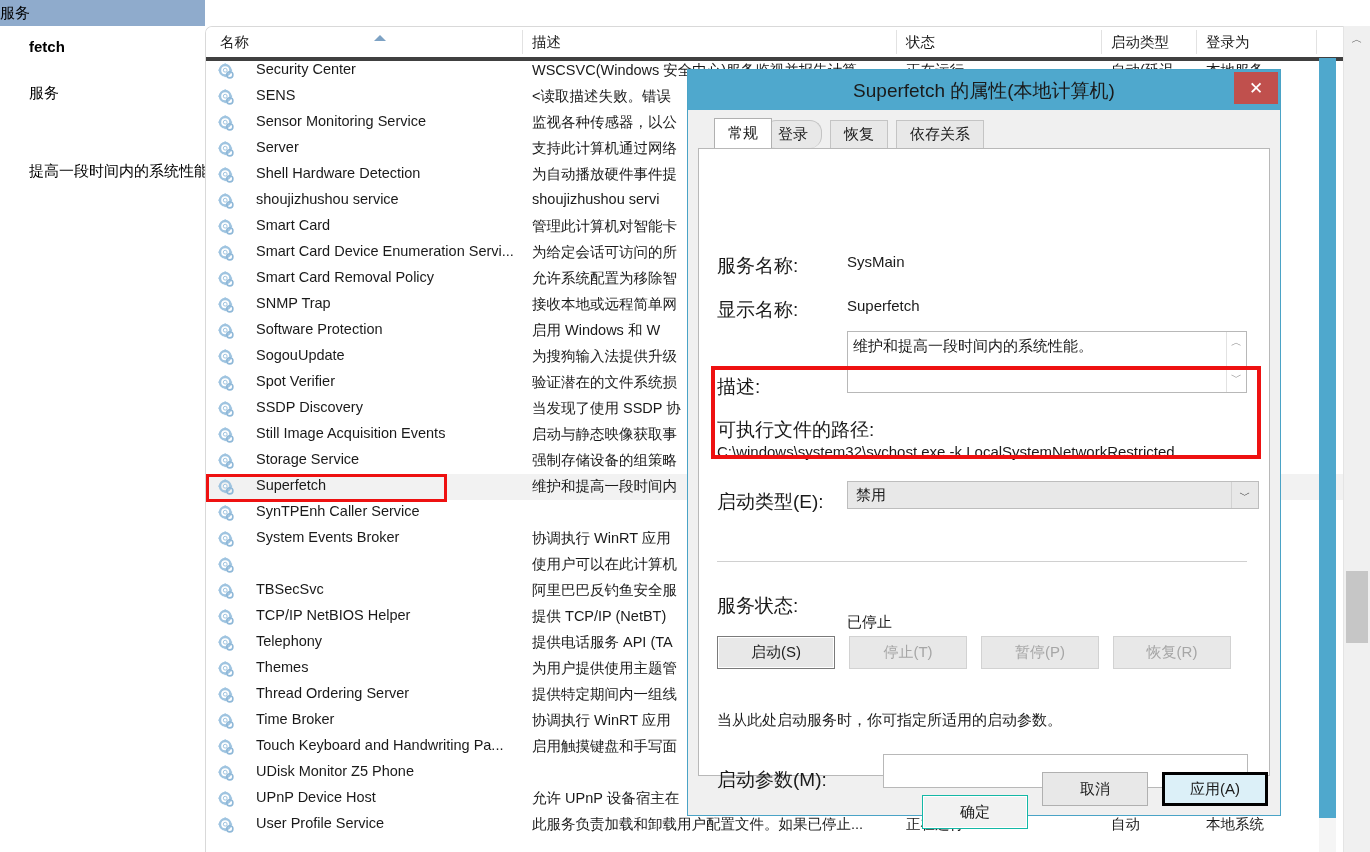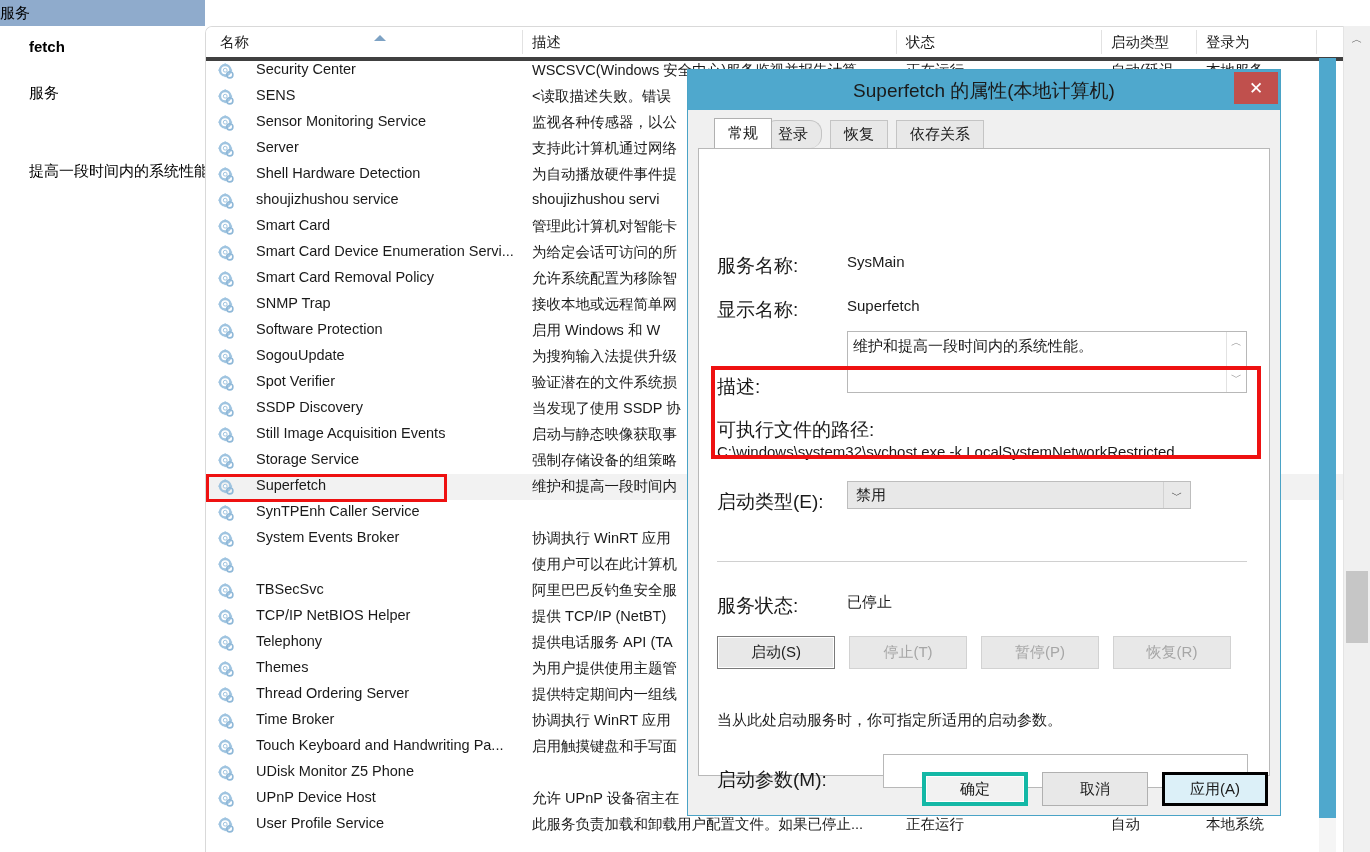--- a/index.html
+++ b/index.html
@@ -304,21 +304,21 @@
     font-size: 15px;
     color: #1a1a1a;
     white-space: nowrap;
   }
 
   
   #startup-label { left: 18px; top: 340px; }
   #startup-select {
     position: absolute;
     left: 148px; top: 332px;
-    width: 344px; height: 28px;
+    width: 412px; height: 28px;
     background: #e8e8e8;
     border: 1px solid #bdbdbd;
     box-sizing: border-box;
     cursor: pointer;
   }
   #startup-select-text {
     position: absolute;
     left: 8px; top: 4px;
     font-size: 15px;
     color: #1a1a1a;
@@ -345,21 +345,21 @@
   }
 
   #divider-line {
     position: absolute;
     left: 18px; top: 412px;
     width: 530px; height: 1px;
     background: #d0d0d0;
   }
 
   #svcstate-label { left: 18px; top: 444px; }
-  #svcstate-value { left: 148px; top: 444px; font-family: Liberation Mono, monospace; }
+  #svcstate-value { left: 148px; top: 464px; font-family: Liberation Mono, monospace; }
 
   .svc-btn {
     position: absolute;
     top: 487px;
     width: 118px; height: 33px;
     background: #e8e8e8;
     border: 1px solid #b8b8b8;
     box-sizing: border-box;
     font-size: 15px;
     display: flex;
@@ -402,22 +402,23 @@
     background: #e8e8e8;
     font-size: 15px;
     display: flex;
     align-items: center;
     justify-content: center;
     color: #1a1a1a;
     cursor: pointer;
   }
   .dlg-btn.primary {
     background: #f2f2f2;
-    border: 4px solid #14b8a6;
+    border: 1px solid #14b8a6;
     box-shadow: inset 0 0 0 1px #ffffff;
+    margin-top: 23px;
   }
   .dlg-btn.accent {
     background: #dcf0f8;
     border: 3px solid #000000;
   }
 </style>
 </head>
 <body>
 
 <div id="left-panel">

